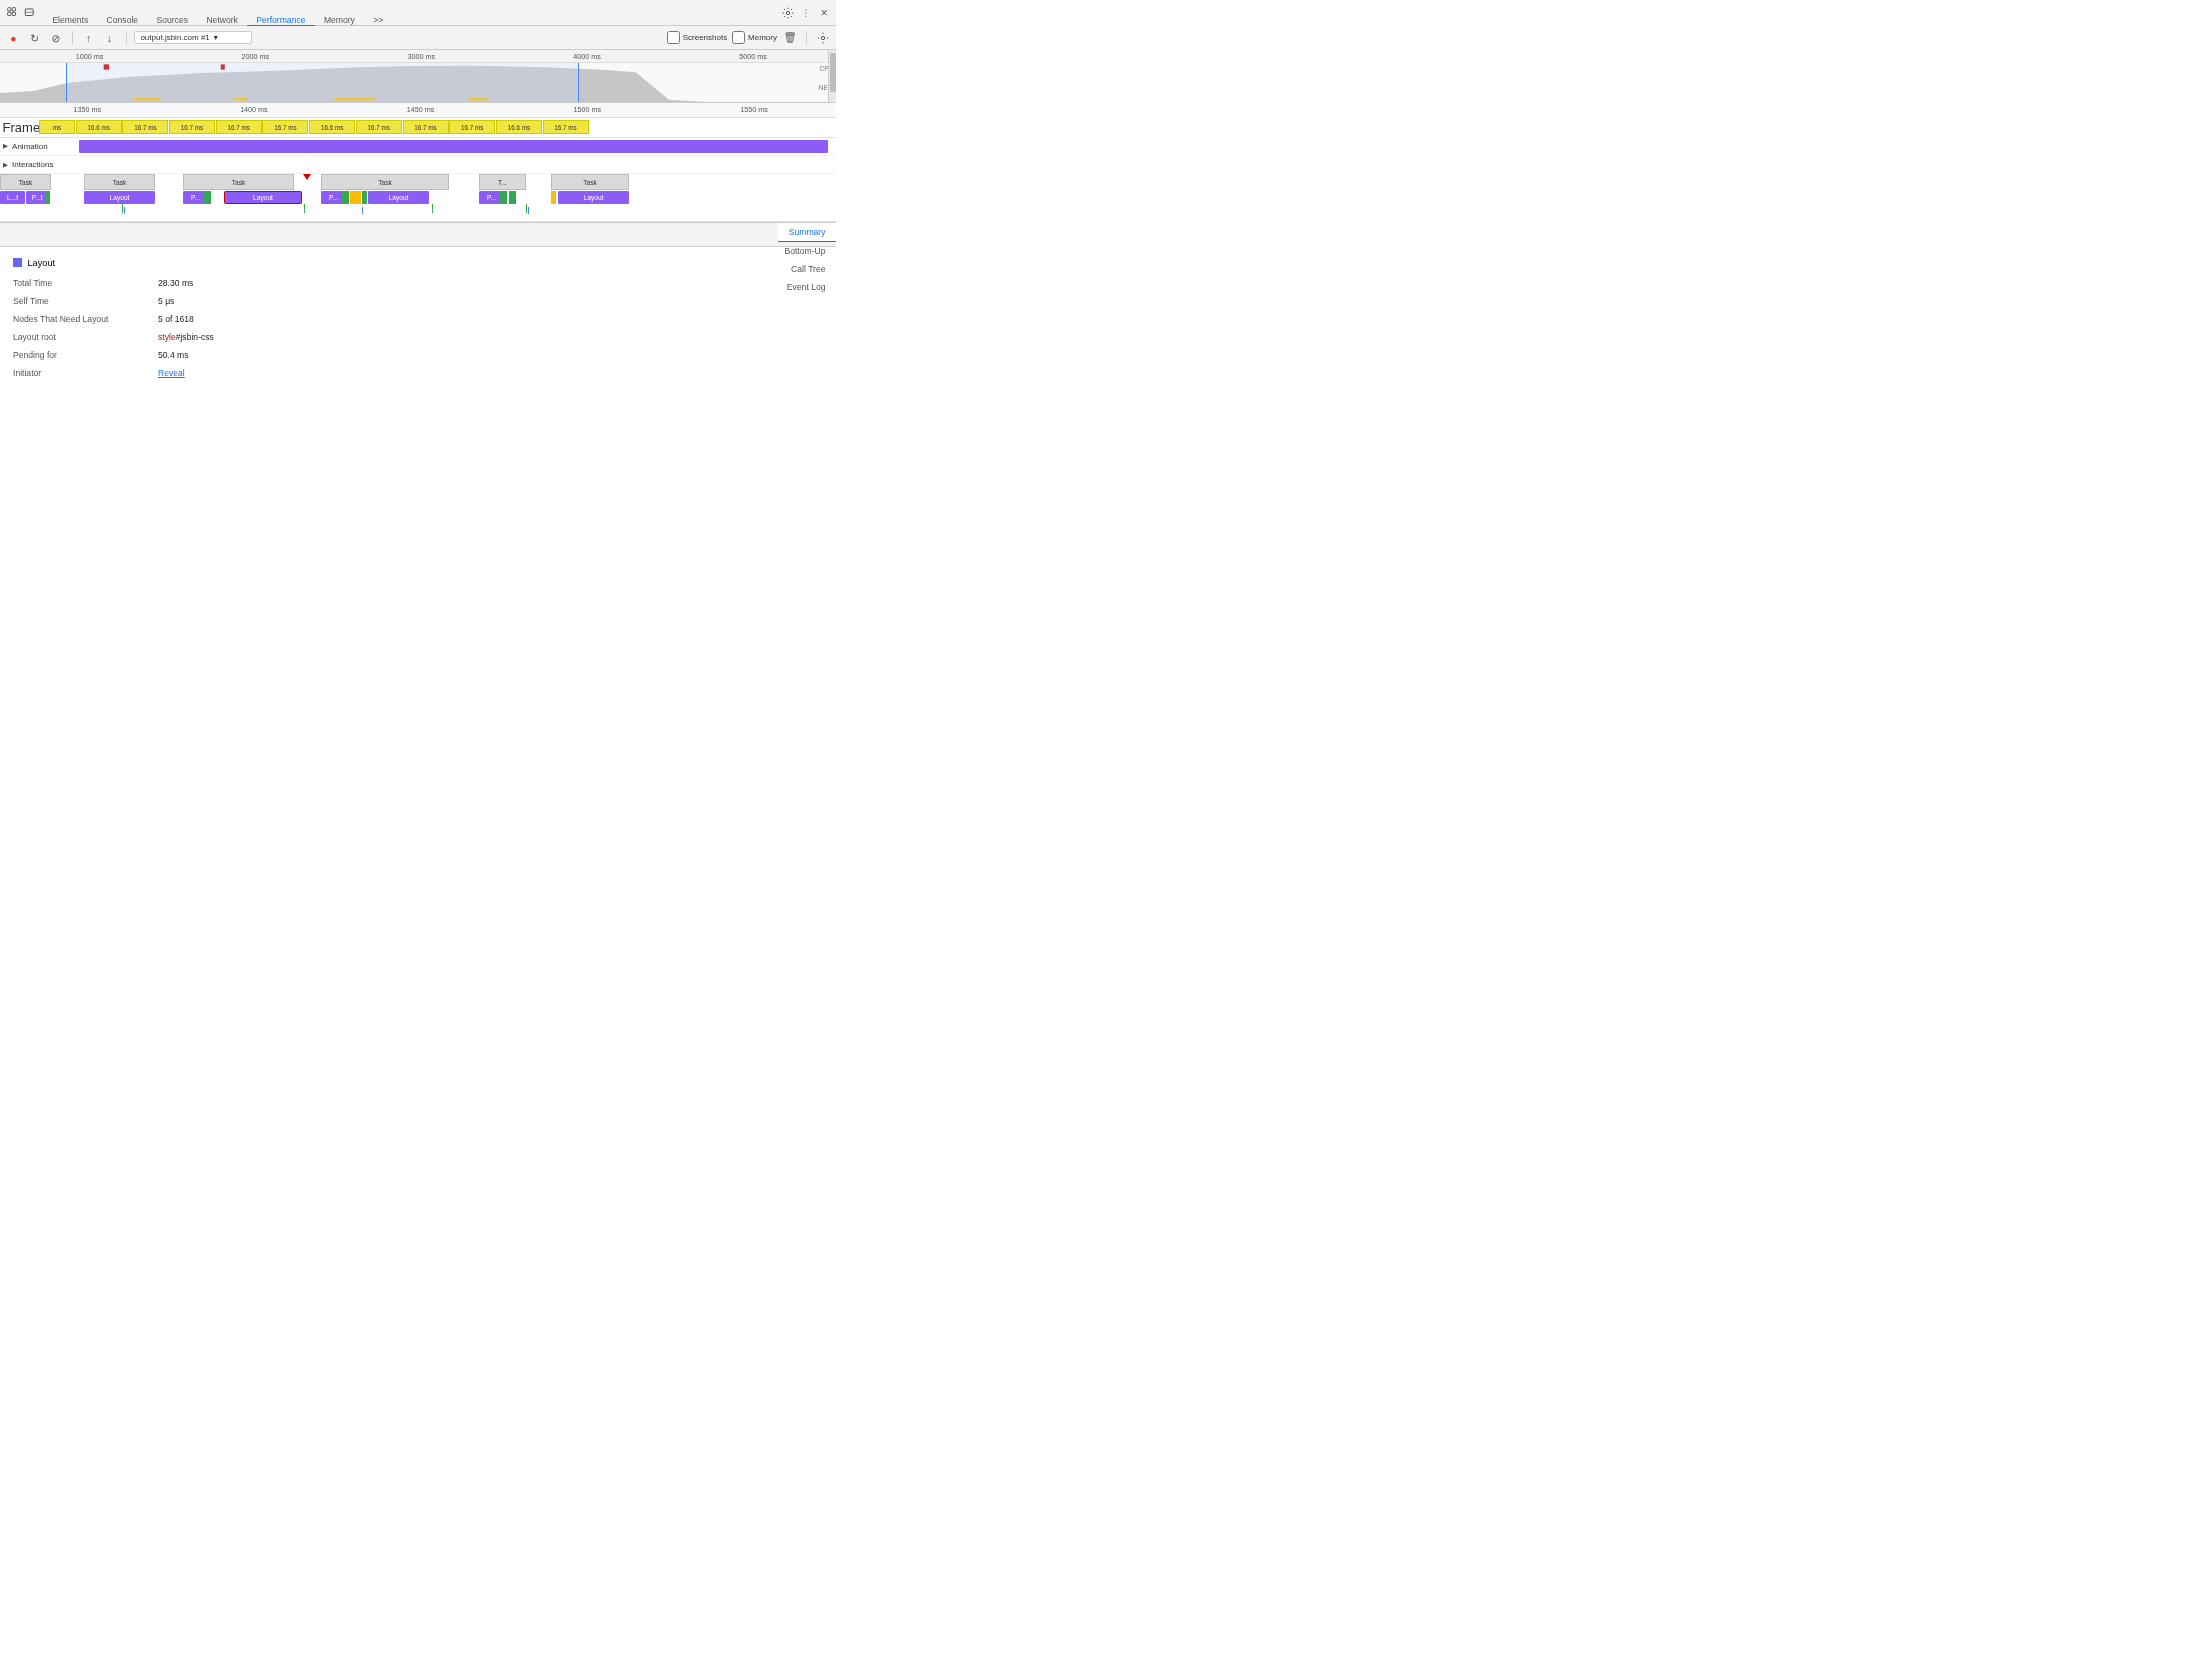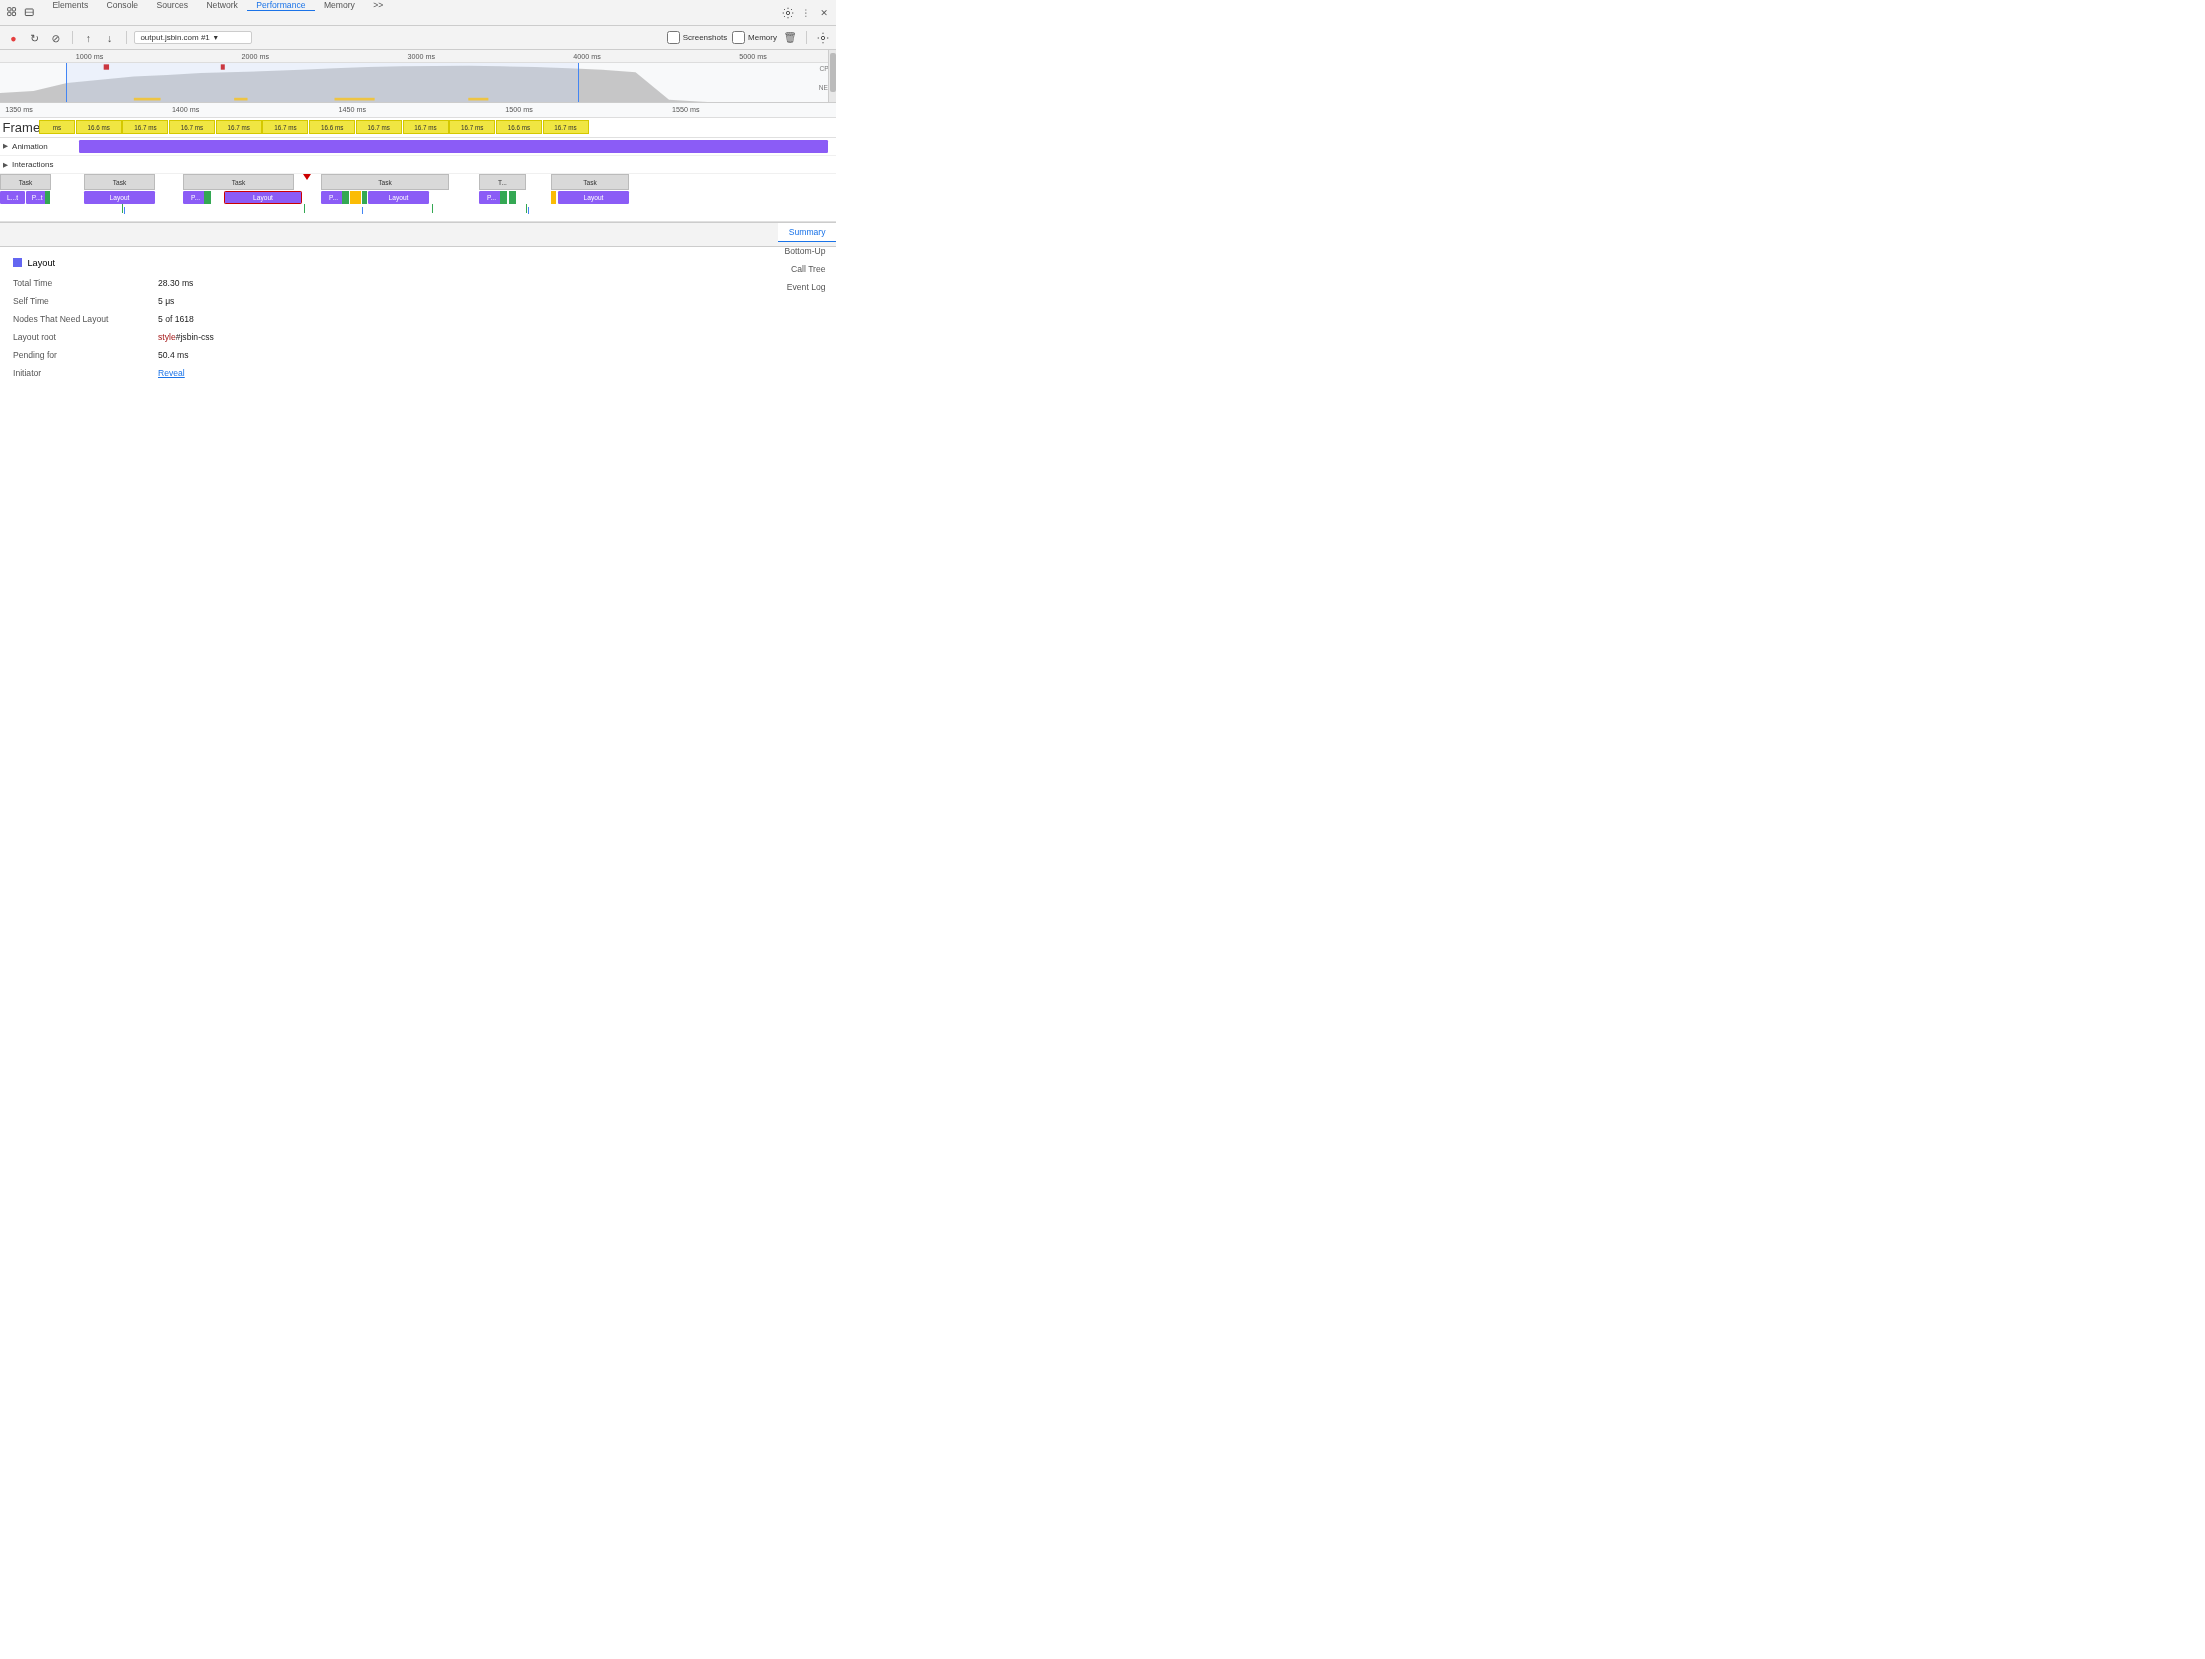--- a/index.html
+++ b/index.html
@@ -29,21 +29,21 @@
     }
     .icon-btn {
       width: 13px; height: 13px;
       display: flex; align-items: center; justify-content: center;
       cursor: pointer;
       color: #555;
       font-size: 9.2px;
     }
     .nav-tabs {
       display: flex;
-      align-items: flex-start;
+      align-items: flex-end;
       gap: 0;
       height: 26px;
     }
     .nav-tab {
       padding: 0 9.2px;
       display: flex;
       align-items: center;
       cursor: pointer;
       color: #555;
       font-size: 8.6px;
@@ -165,21 +165,21 @@
       height: 14.5px;
       background: #f8f9fa;
       border-bottom: 0.7px solid #ddd;
       font-size: 7.2px;
       color: #555;
       padding-left: 2.6px;
       gap: 0;
     }
     .detail-time-marker {
       flex: 1;
-      text-align: left;
+      text-align: center;
       padding-left: 2.6px;
     }
 
     
     .frames-row {
       display: flex;
       align-items: center;
       height: 20px;
       border-bottom: 0.7px solid #e0e0e0;
       overflow: hidden;

